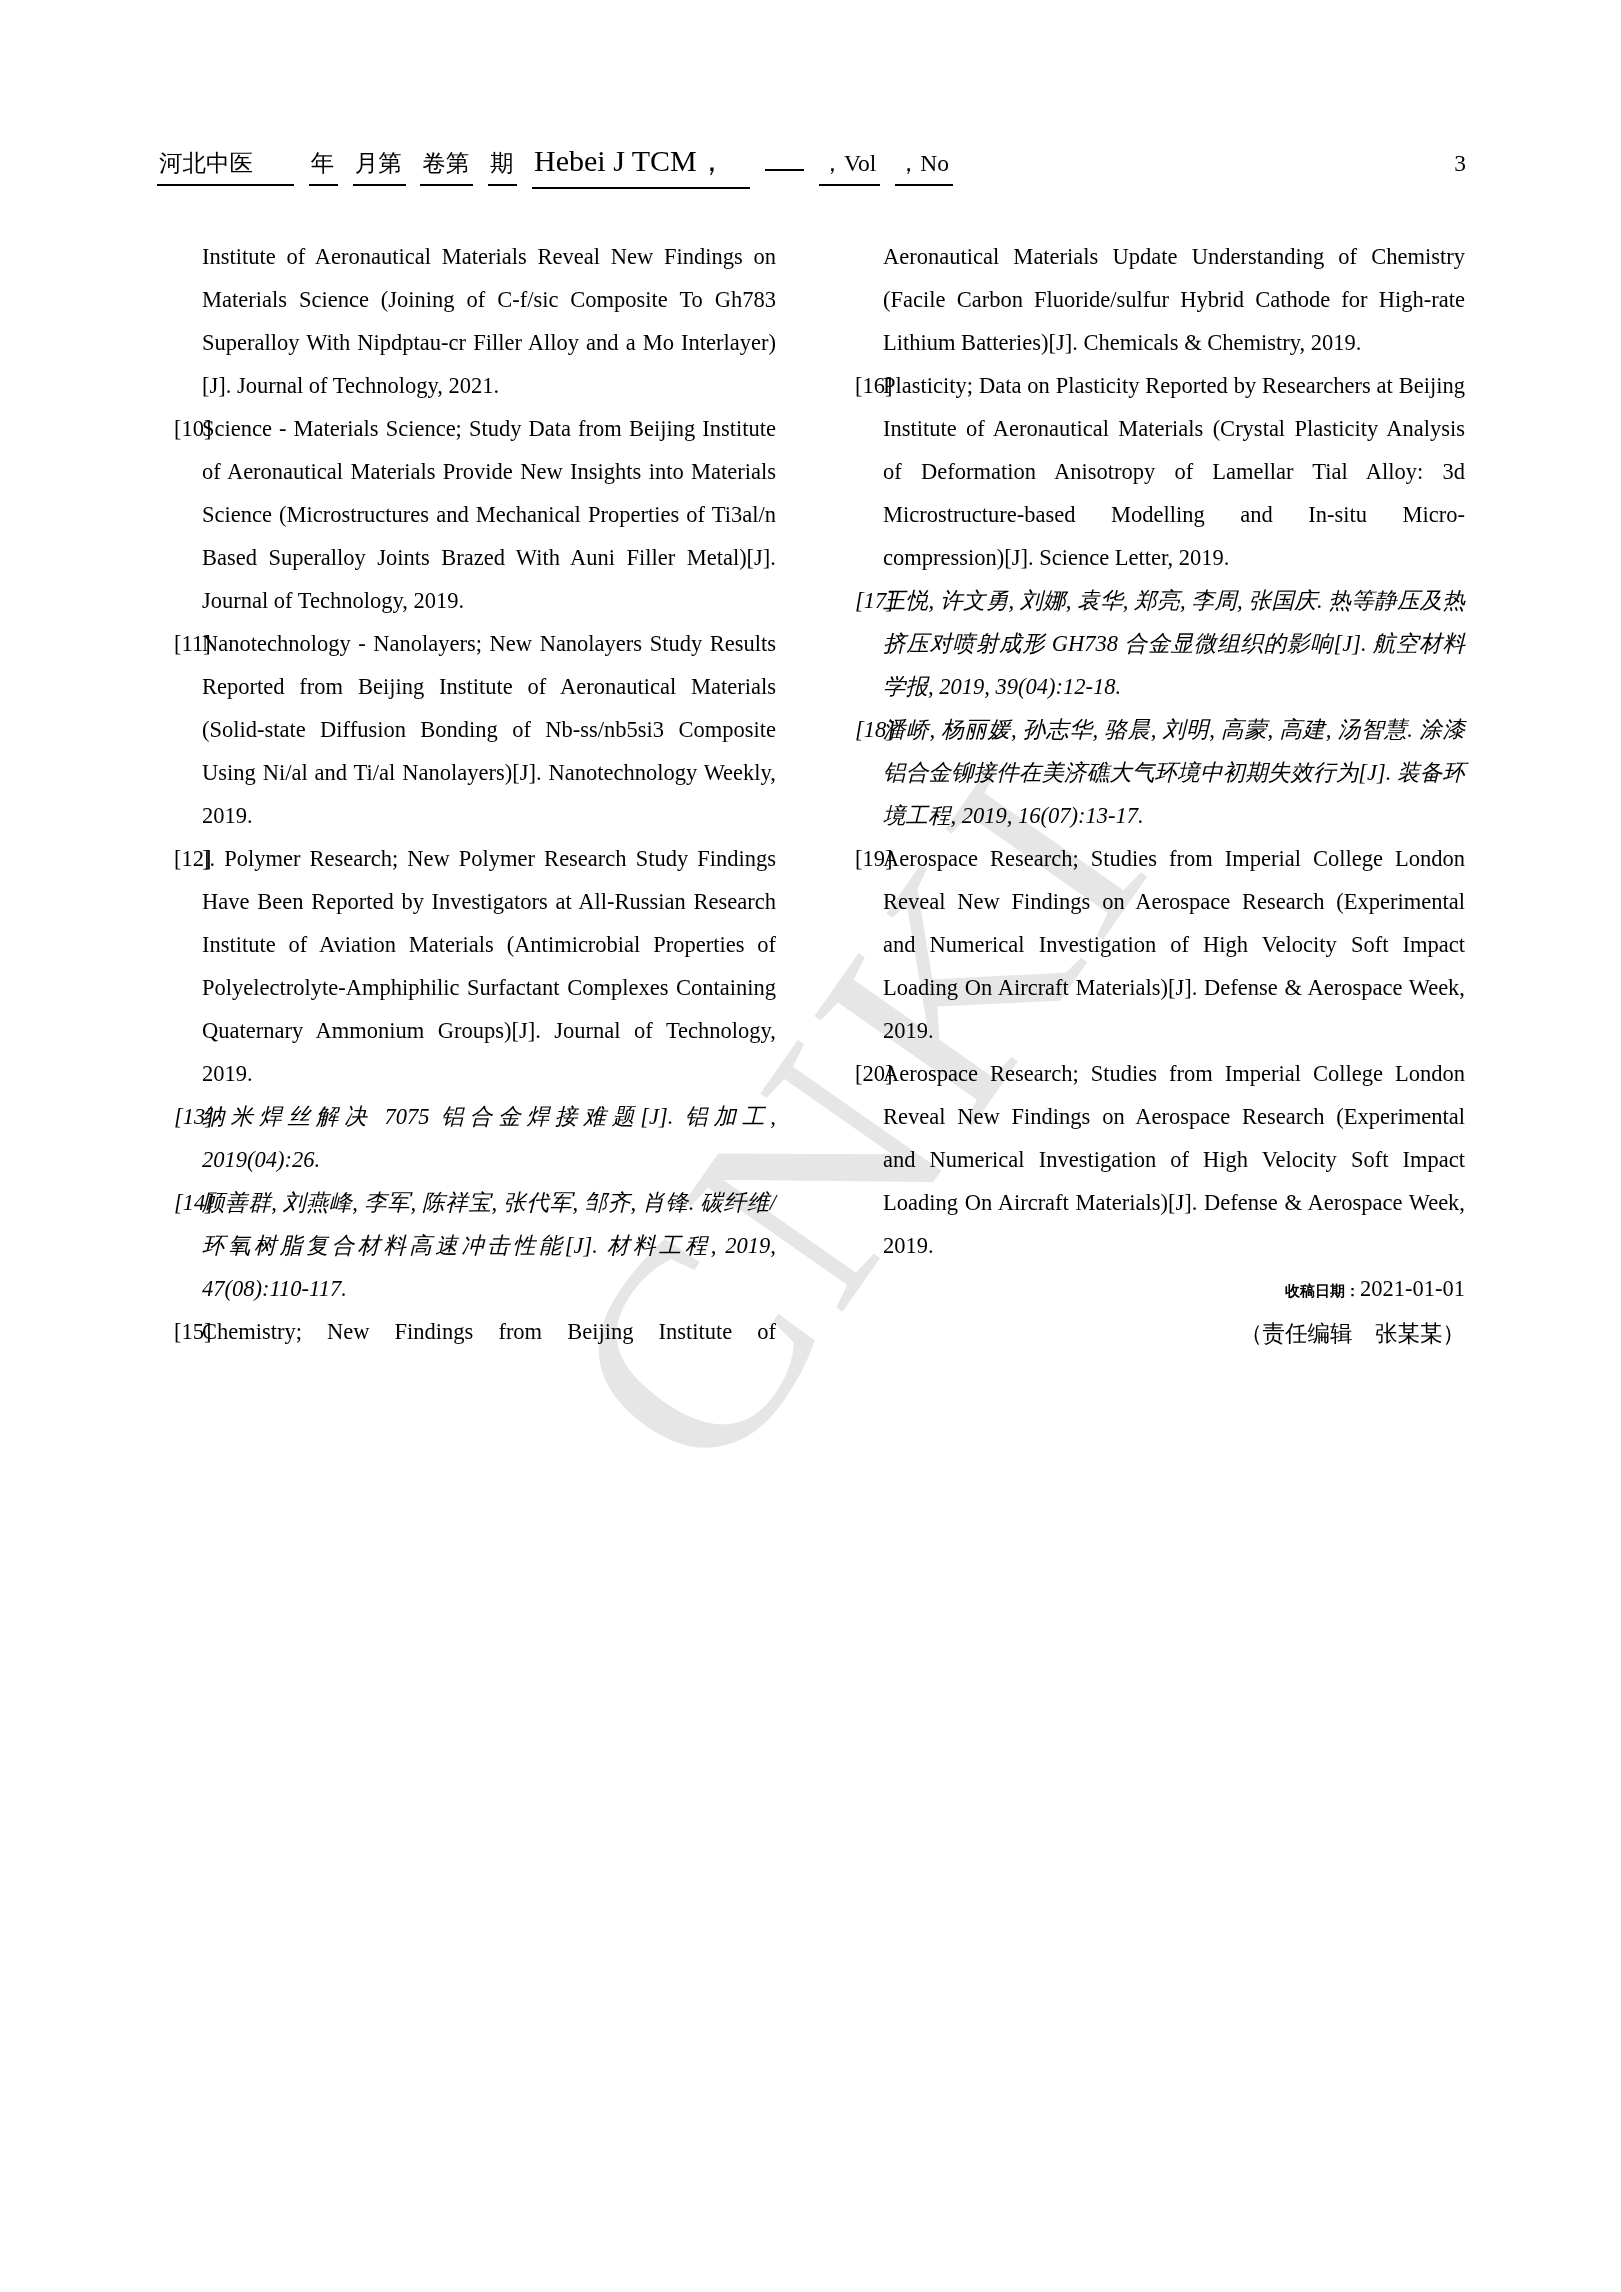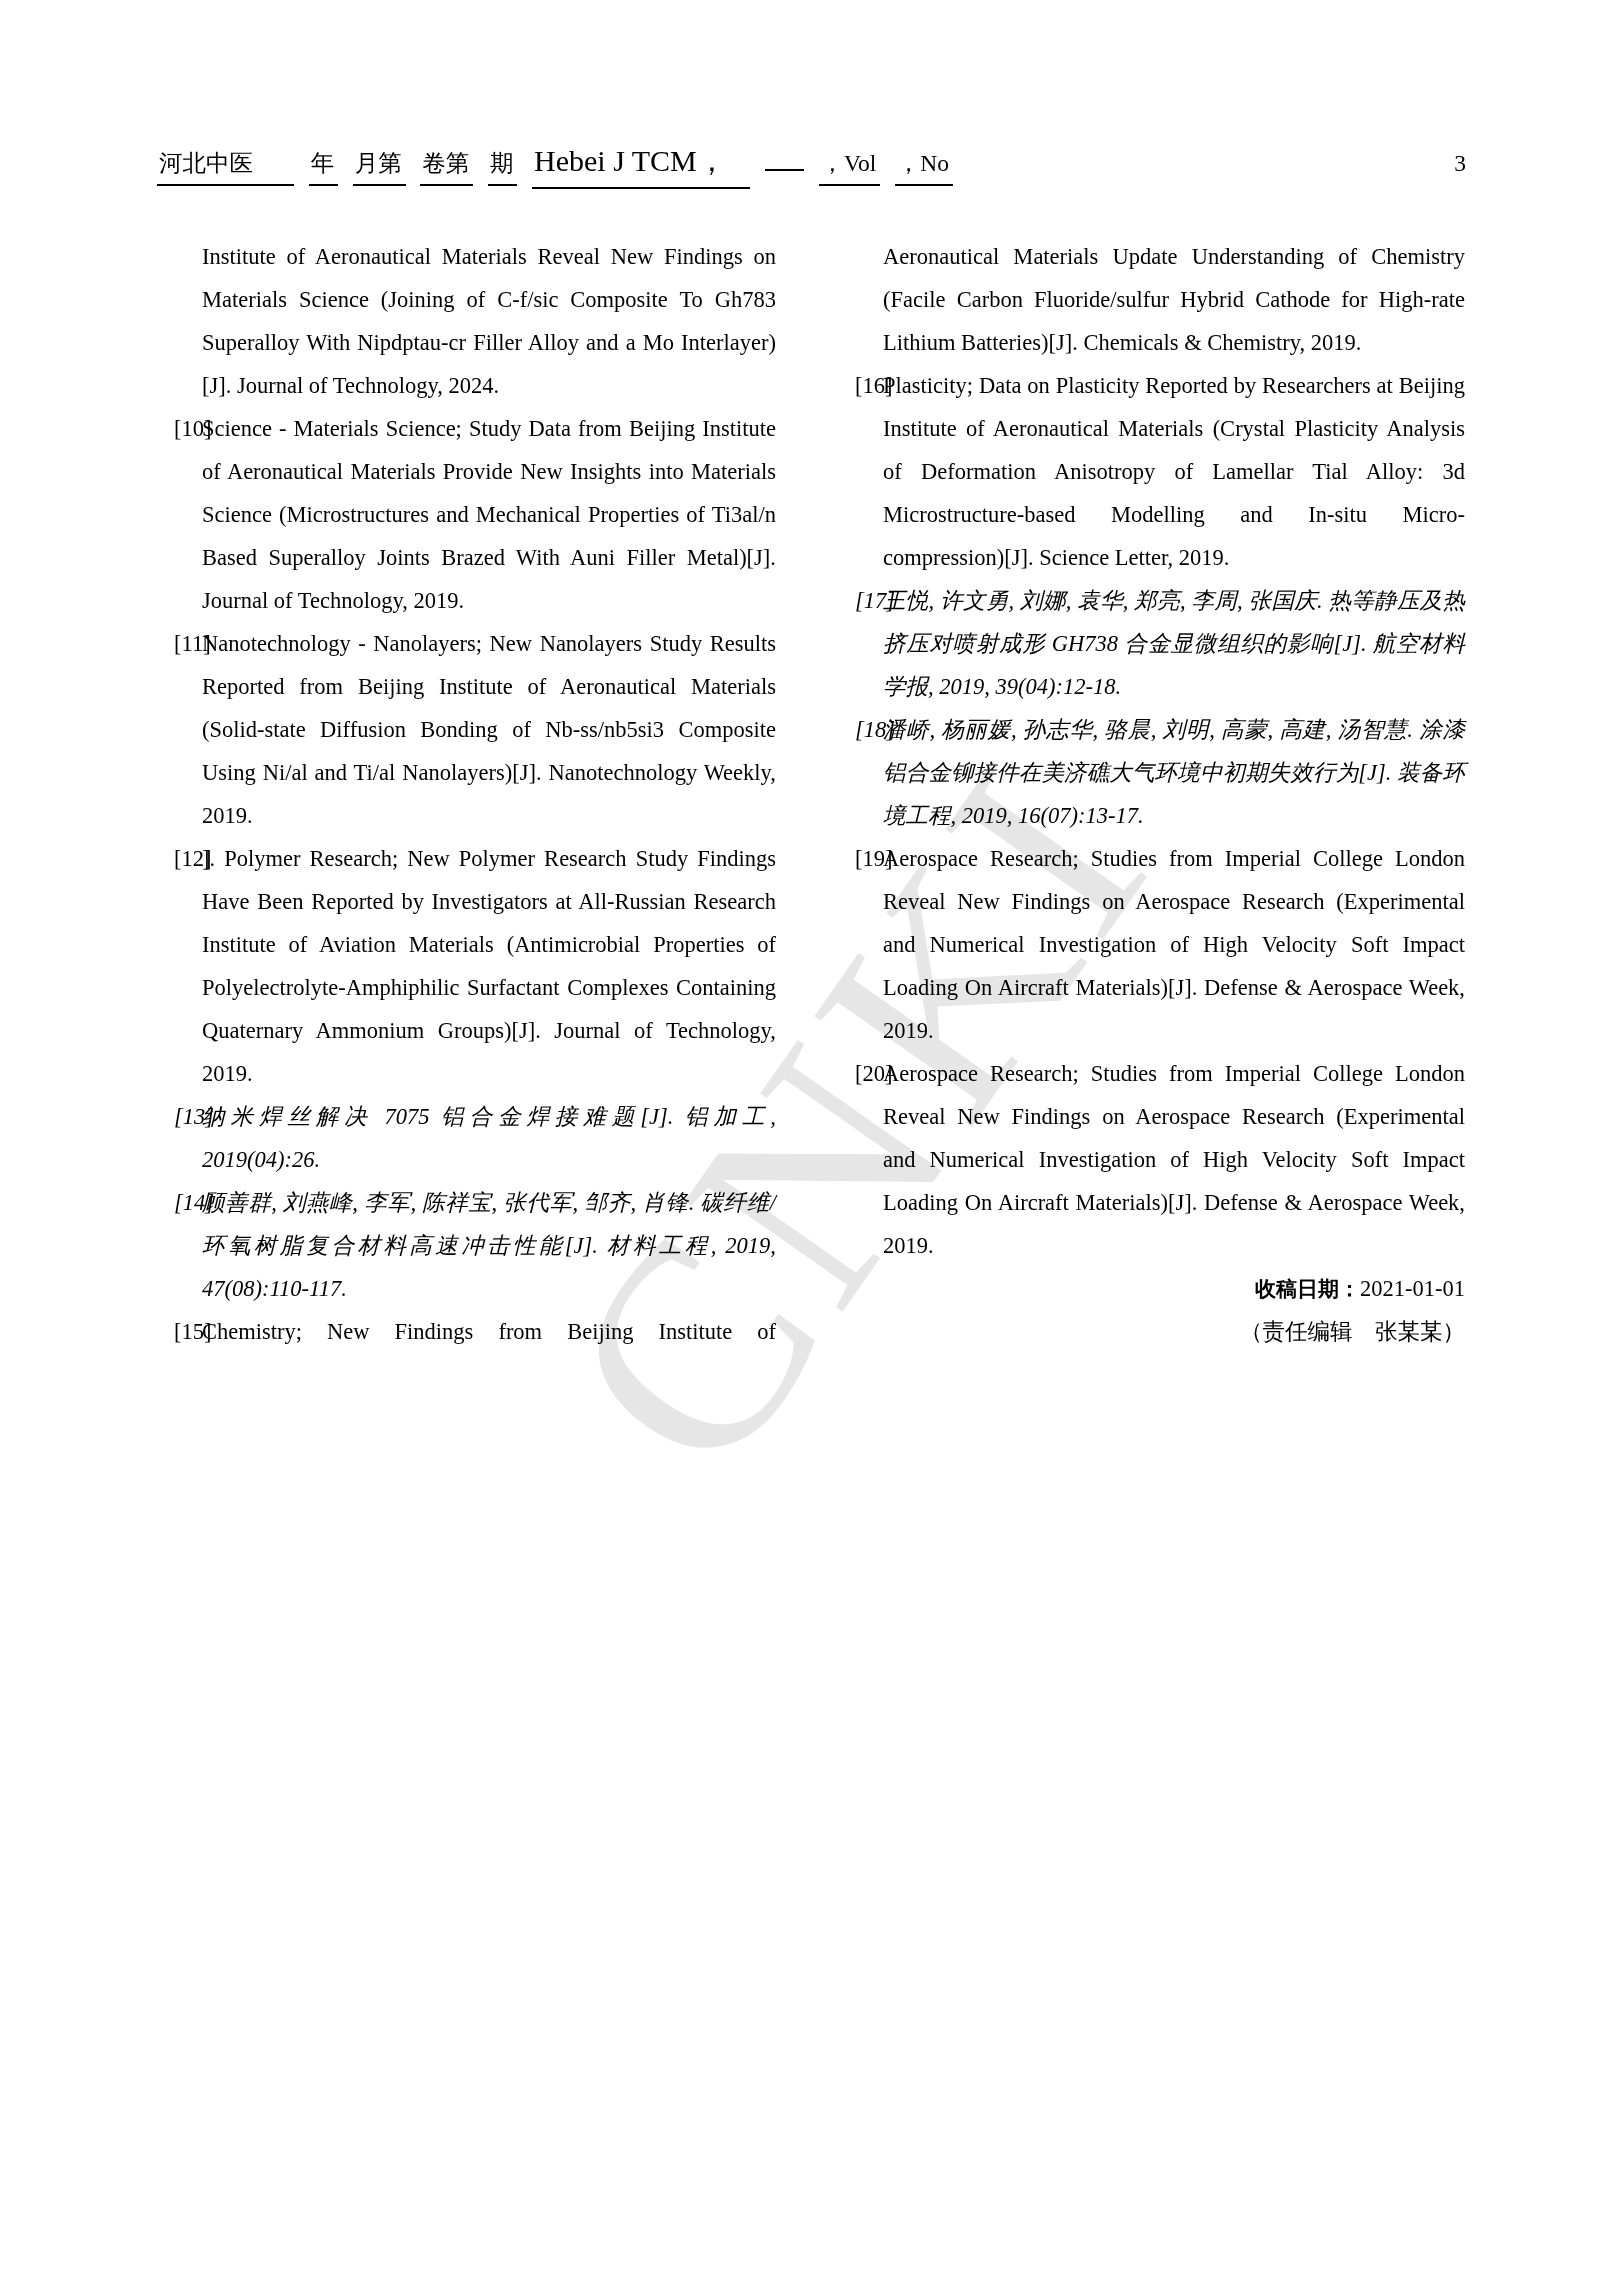--- a/index.html
+++ b/index.html
@@ -63,21 +63,21 @@
   .ref { position: relative; padding-left: 45px; }
   .ref-num { position: absolute; left: 17px; top: 0; }
   .stretch { text-align-last: justify; }
   .cjk { font-family: "Liberation Serif", serif; font-style: italic; }
 
   
   .footer-line { text-align: right; }
   .received-label {
     font-family: "Liberation Sans", sans-serif;
     font-weight: bold;
-    font-size: 21px;
+    font-size: 15px;
   }
 </style>
 </head>
 <body>
 
 <div class="watermark" style="color: rgb(230, 230, 230);">CNKI</div>
 
 <div class="header">
   <div class="header-left">
     <span class="hseg">河北中医</span>
@@ -88,21 +88,21 @@
     <span class="hseg">Hebei J TCM，</span>
     <span class="hseg hseg-blank"></span>
     <span class="hseg">，Vol</span>
     <span class="hseg">，No</span>
   </div>
   <span class="pagenum">3</span>
 </div>
 
 <div class="column col-left">
   <div class="ref">
-    <span class="ref-text">Institute of Aeronautical Materials Reveal New Findings on Materials Science (Joining of C-f/sic Composite To Gh783 Superalloy With Nipdptau-cr Filler Alloy and a Mo Interlayer)[J]. Journal of Technology, 2024.</span>
+    <span class="ref-text">Institute of Aeronautical Materials Reveal New Findings on Materials Science (Joining of C-f/sic Composite To Gh783 Superalloy With Nipdptau-cr Filler Alloy and a Mo Interlayer)[J]. Journal of Technology, 2021.</span>
   </div>
   <div class="ref">
     <span class="ref-num">[10]</span>
     <span class="ref-text">Science - Materials Science; Study Data from Beijing Institute of Aeronautical Materials Provide New Insights into Materials Science (Microstructures and Mechanical Properties of Ti3al/n Based Superalloy Joints Brazed With Auni Filler Metal)[J]. Journal of Technology, 2019.</span>
   </div>
   <div class="ref">
     <span class="ref-num">[11]</span>
     <span class="ref-text">Nanotechnology - Nanolayers; New Nanolayers Study Results Reported from Beijing Institute of Aeronautical Materials (Solid-state Diffusion Bonding of Nb-ss/nb5si3 Composite Using Ni/al and Ti/al Nanolayers)[J]. Nanotechnology Weekly, 2019.</span>
   </div>
   <div class="ref">

